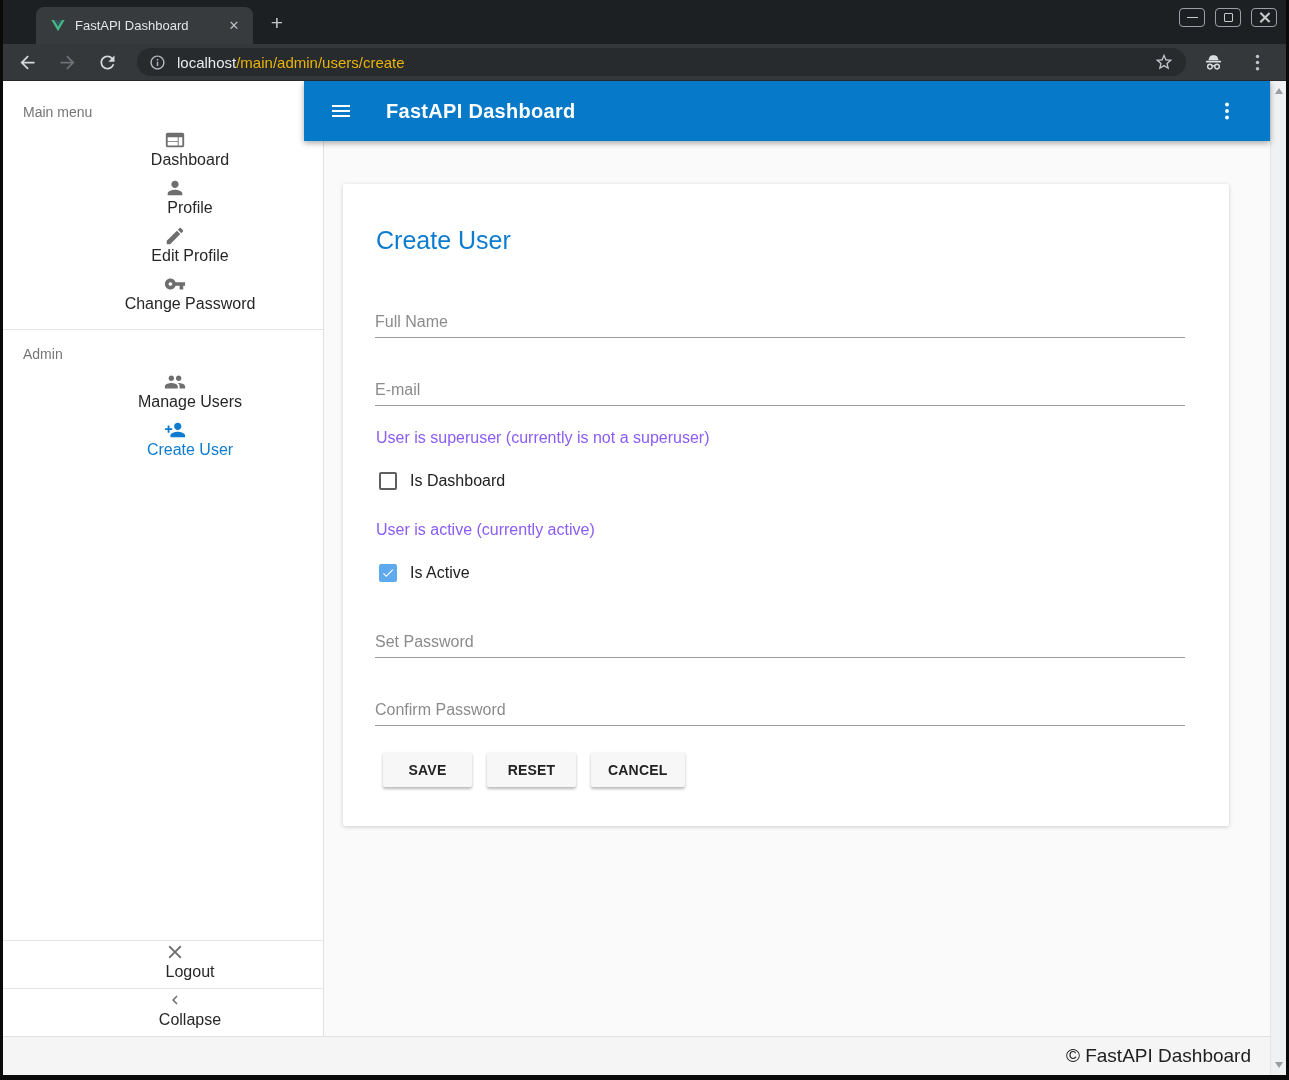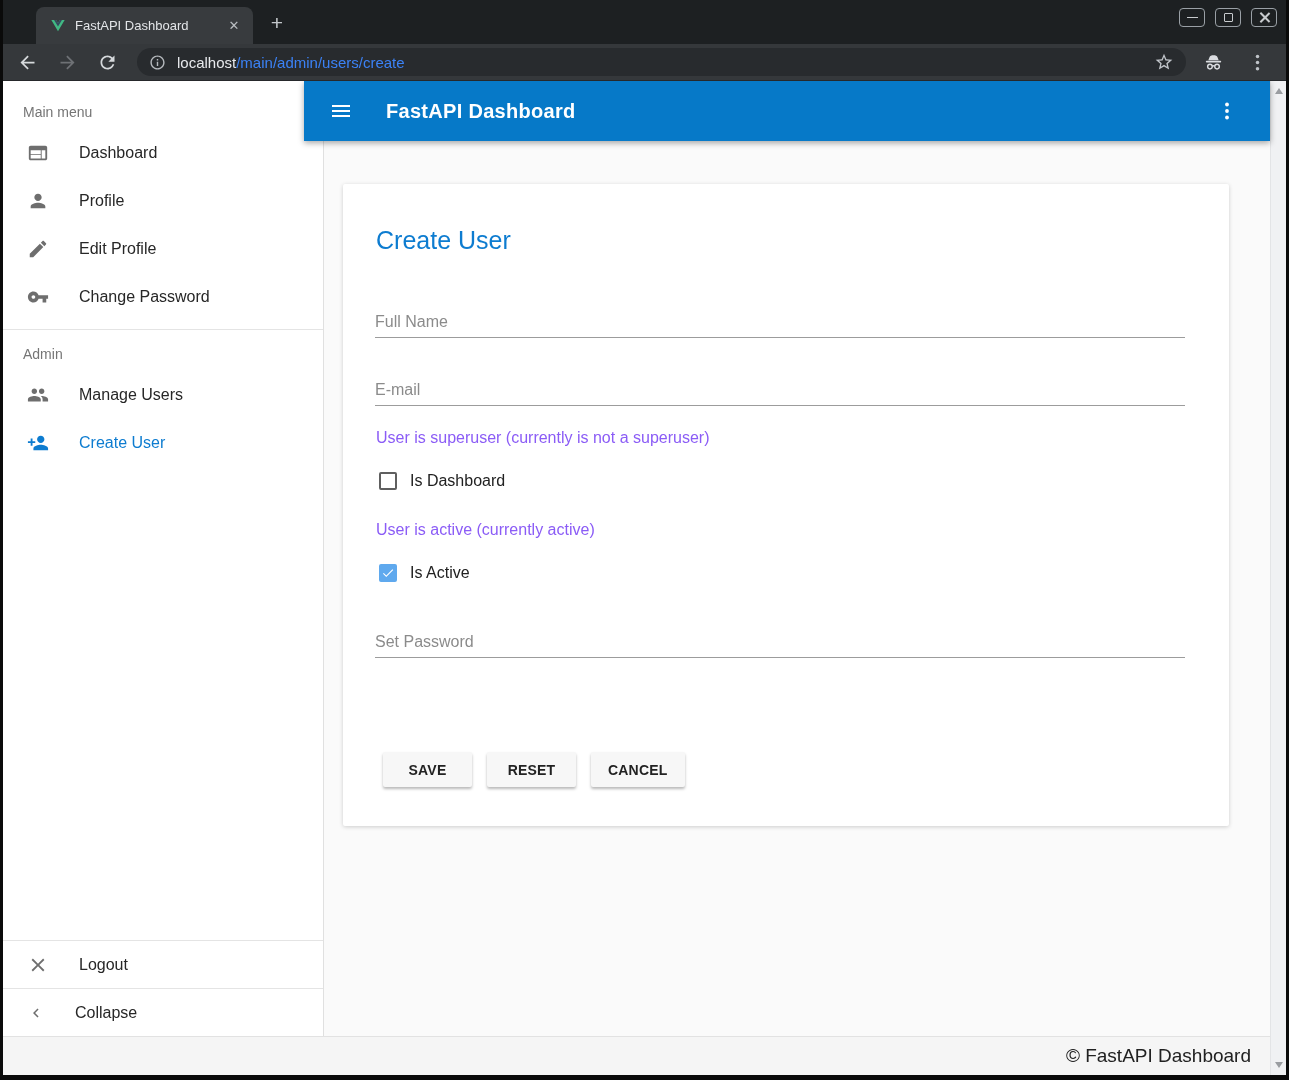--- a/index.html
+++ b/index.html
@@ -32,34 +32,34 @@
   .glyph-close:before,.glyph-close:after{content:"";position:absolute;left:5px;top:-1px;width:1.8px;height:13px;background:#c8cbce;}
   .glyph-close:before{transform:rotate(45deg);}
   .glyph-close:after{transform:rotate(-45deg);}
 
   .toolbar{position:absolute;left:3px;top:44px;right:3px;height:37px;background:#35383b;
            display:flex;align-items:center;padding:0 14px;border-bottom:1px solid #26282b;}
   .nav-ic{width:21px;height:21px;margin-right:19px;flex:0 0 auto;}
   .url-pill{height:28px;flex:1;background:#282b2e;border-radius:14px;display:flex;align-items:center;
             padding:0 12px;font-size:15px;color:#9aa0a6;min-width:0;}
   .url-host{color:#e8eaed;}
-  .url-path{color:#3b82f6;}
+  .url-path{color:#eab308;}
   .pill-star{margin-left:auto;width:20px;height:20px;}
   .tb-right{display:flex;align-items:center;gap:22px;margin-left:16px;margin-right:4px;}
 
   
   .page{position:absolute;left:3px;top:81px;right:3px;bottom:5px;background:#fafafa;overflow:hidden;}
 
   .scrollbar{position:absolute;right:0;top:0;bottom:0;width:16px;background:#f0f1f3;border-left:1px solid #e3e4e6;}
   .sb-up{position:absolute;top:7px;left:4px;width:0;height:0;border-left:4px solid transparent;border-right:4px solid transparent;border-bottom:6px solid #9a9da1;}
   .sb-down{position:absolute;bottom:7px;left:4px;width:0;height:0;border-left:4px solid transparent;border-right:4px solid transparent;border-top:6px solid #9a9da1;}
 
   .sidebar{position:absolute;left:0;top:0;width:321px;bottom:39px;background:#ffffff;border-right:1px solid #e0e0e0;}
   .subheader{padding:23px 20px 9px 20px;color:#757575;font-size:14px;}
-  .menu-item{height:48px;display:flex;align-items:center;padding-left:24px;cursor:pointer;}
+  .menu-item{height:48px;display:flex;align-items:center;padding-left:24px;cursor:pointer;flex-direction:column;}
   .menu-item .mi-icon{width:22px;height:22px;color:#6e6e6e;flex:0 0 auto;}
   .menu-item .mi-label{margin-left:30px;font-size:16px;color:#272727;}
   .menu-item.active .mi-icon{color:var(--accent);}
   .menu-item.active .mi-label{color:var(--accent);}
   .divider{border-top:1px solid #e4e4e4;margin-top:8px;}
   .sidebar-bottom{position:absolute;bottom:0;left:0;right:0;}
   .sidebar-bottom .menu-item{border-top:1px solid #e4e4e4;}
 
   .appbar{position:absolute;left:301px;right:16px;top:0;height:60px;background:var(--appbar);
           box-shadow:0 2px 6px rgba(0,0,0,0.35);display:flex;align-items:center;z-index:3;}
@@ -257,20 +257,21 @@
     <div class="check-row row-active">
       <span class="checkbox checked">
         <svg viewBox="0 0 24 24">
             <path fill="#fff" d="M9 16.2 4.8 12l-1.4 1.4L9 19 21 7l-1.4-1.4z"></path>
           </svg>
       </span>
       <span class="check-label">Is Active</span>
     </div>
 
     <input class="fld fld-setpw" type="password" placeholder="Set Password" style="">
+    <input class="fld fld-confirmpw" type="password" placeholder="Confirm Password" style="">
 
     <div class="btn-row">
       <button class="btn">SAVE</button>
       <button class="btn">RESET</button>
       <button class="btn">CANCEL</button>
     </div>
   </div>
 
   <div class="footer">
     <span>© FastAPI Dashboard</span>

